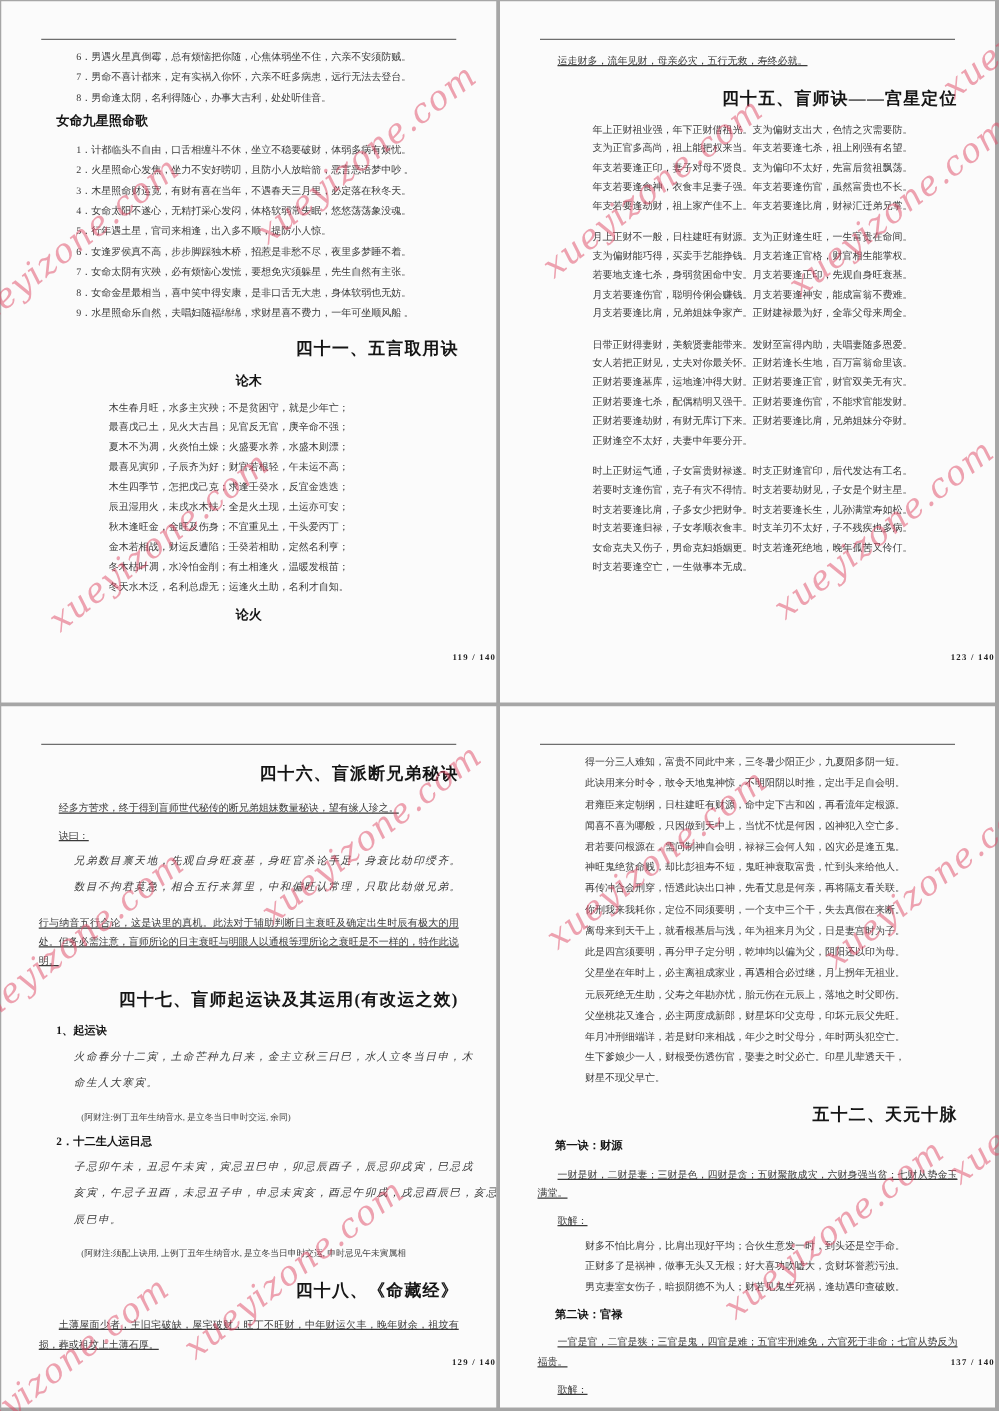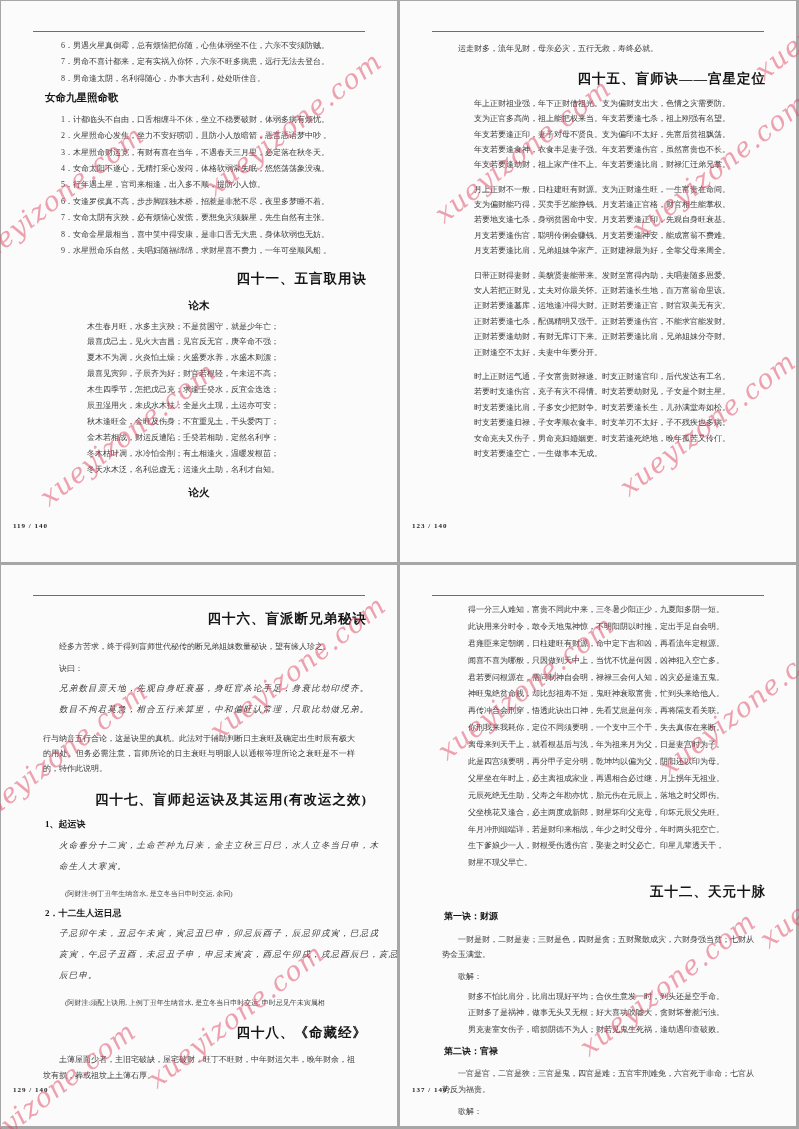--- a/index.html
+++ b/index.html
@@ -24,25 +24,25 @@
   .verse .line{margin:0 0 5px 44px;white-space:nowrap;}
   .verse{margin-bottom:14px;}
   .p4 .verse .line{margin:0 0 6.5px 38px;}
   .p4 .verse{margin-bottom:10px;}
   .kai .line{margin:0 0 10px 28px;font-style:italic;font-size:8.5px;letter-spacing:1.2px;white-space:nowrap;}
   .kai{margin:4px 0 16px;}
   .h-main{font-size:13.5px;font-weight:bold;color:#151515;text-align:right;margin:14px 0 11px;letter-spacing:1px;}
   .h-left{font-size:10.5px;font-weight:bold;color:#151515;margin:7px 0 10px 14px;}
   .h-sub{font-size:10.5px;font-weight:bold;color:#151515;text-align:center;margin:11px 0 9px;}
   .h-bold{font-size:9px;font-weight:bold;color:#151515;margin:0 0 9px 14px;}
-  .para{text-indent:2em;margin:0 12px 7px;line-height:1.9;text-align:justify;}
+  .para{text-indent:2em;margin:0 0 7px;line-height:1.9;text-align:justify;text-decoration:underline;}
   .para.flush{text-indent:0;}
   .note{font-size:7px;margin:0 0 7px 14px;line-height:1.8;color:#444;padding-left:20px;}
   .pagenum{
-    position:absolute;bottom:32px;left:12px;right:0;text-align:left;
+    position:absolute;bottom:32px;left:12px;right:0;text-align:right;
     font-size:7px;font-weight:bold;color:#222;letter-spacing:1px;
   }
   .wm{
     position:absolute;z-index:6;pointer-events:none;white-space:nowrap;
     font-family:"DejaVu Serif",serif;font-style:italic;
     font-size:27px;letter-spacing:1px;color:rgba(223,72,100,0.5);
     transform:rotate(-38deg);
   }
 </style>
 </head>

